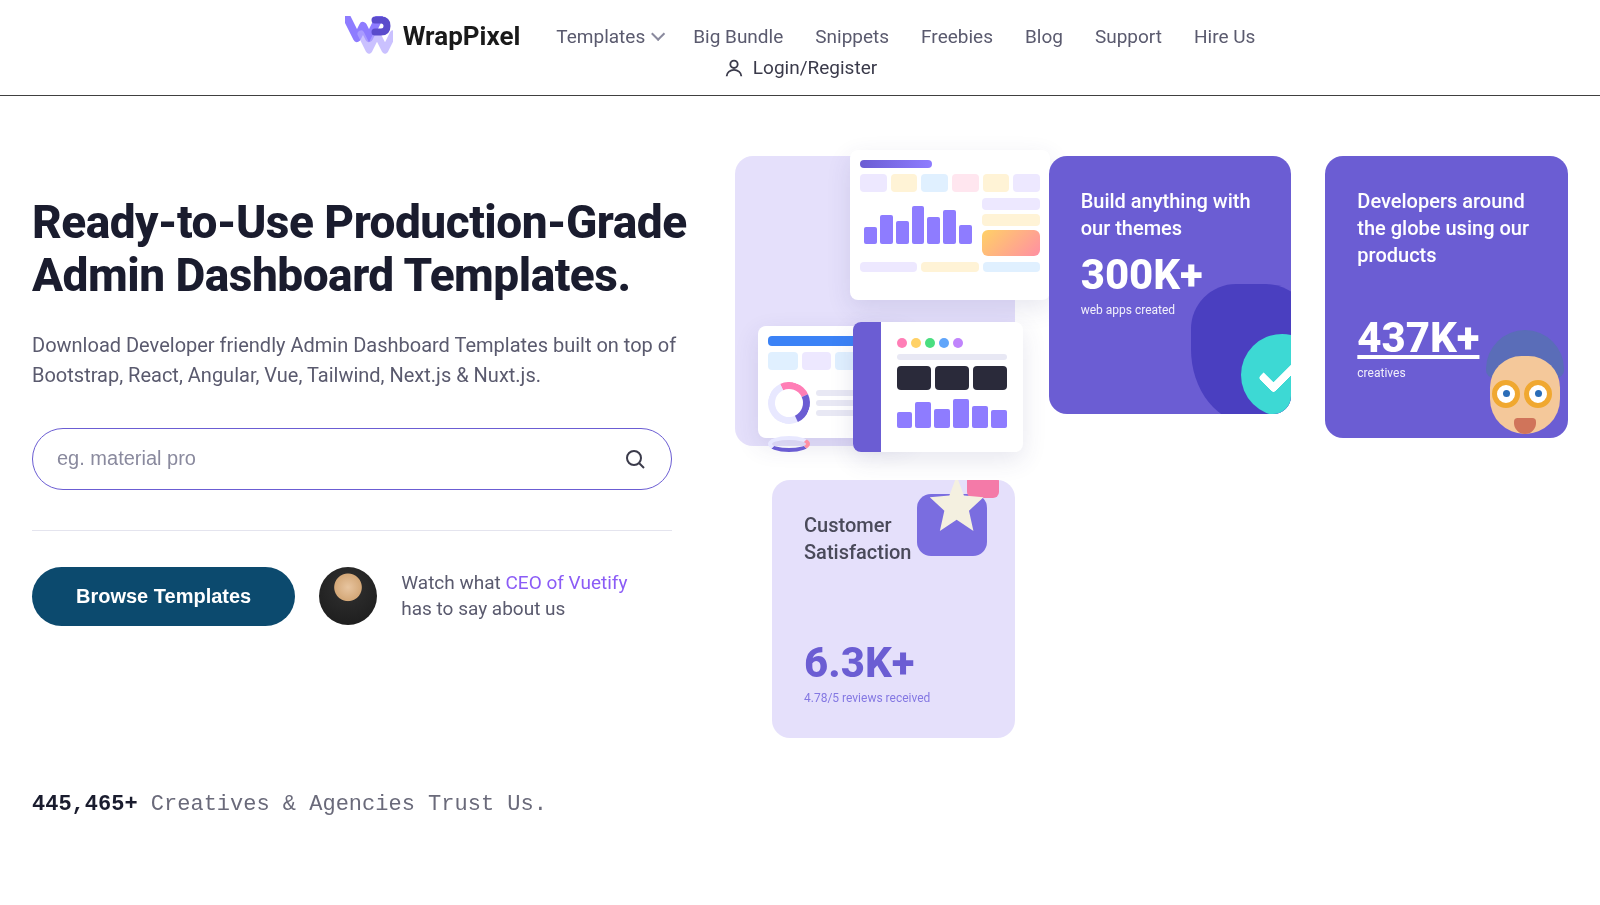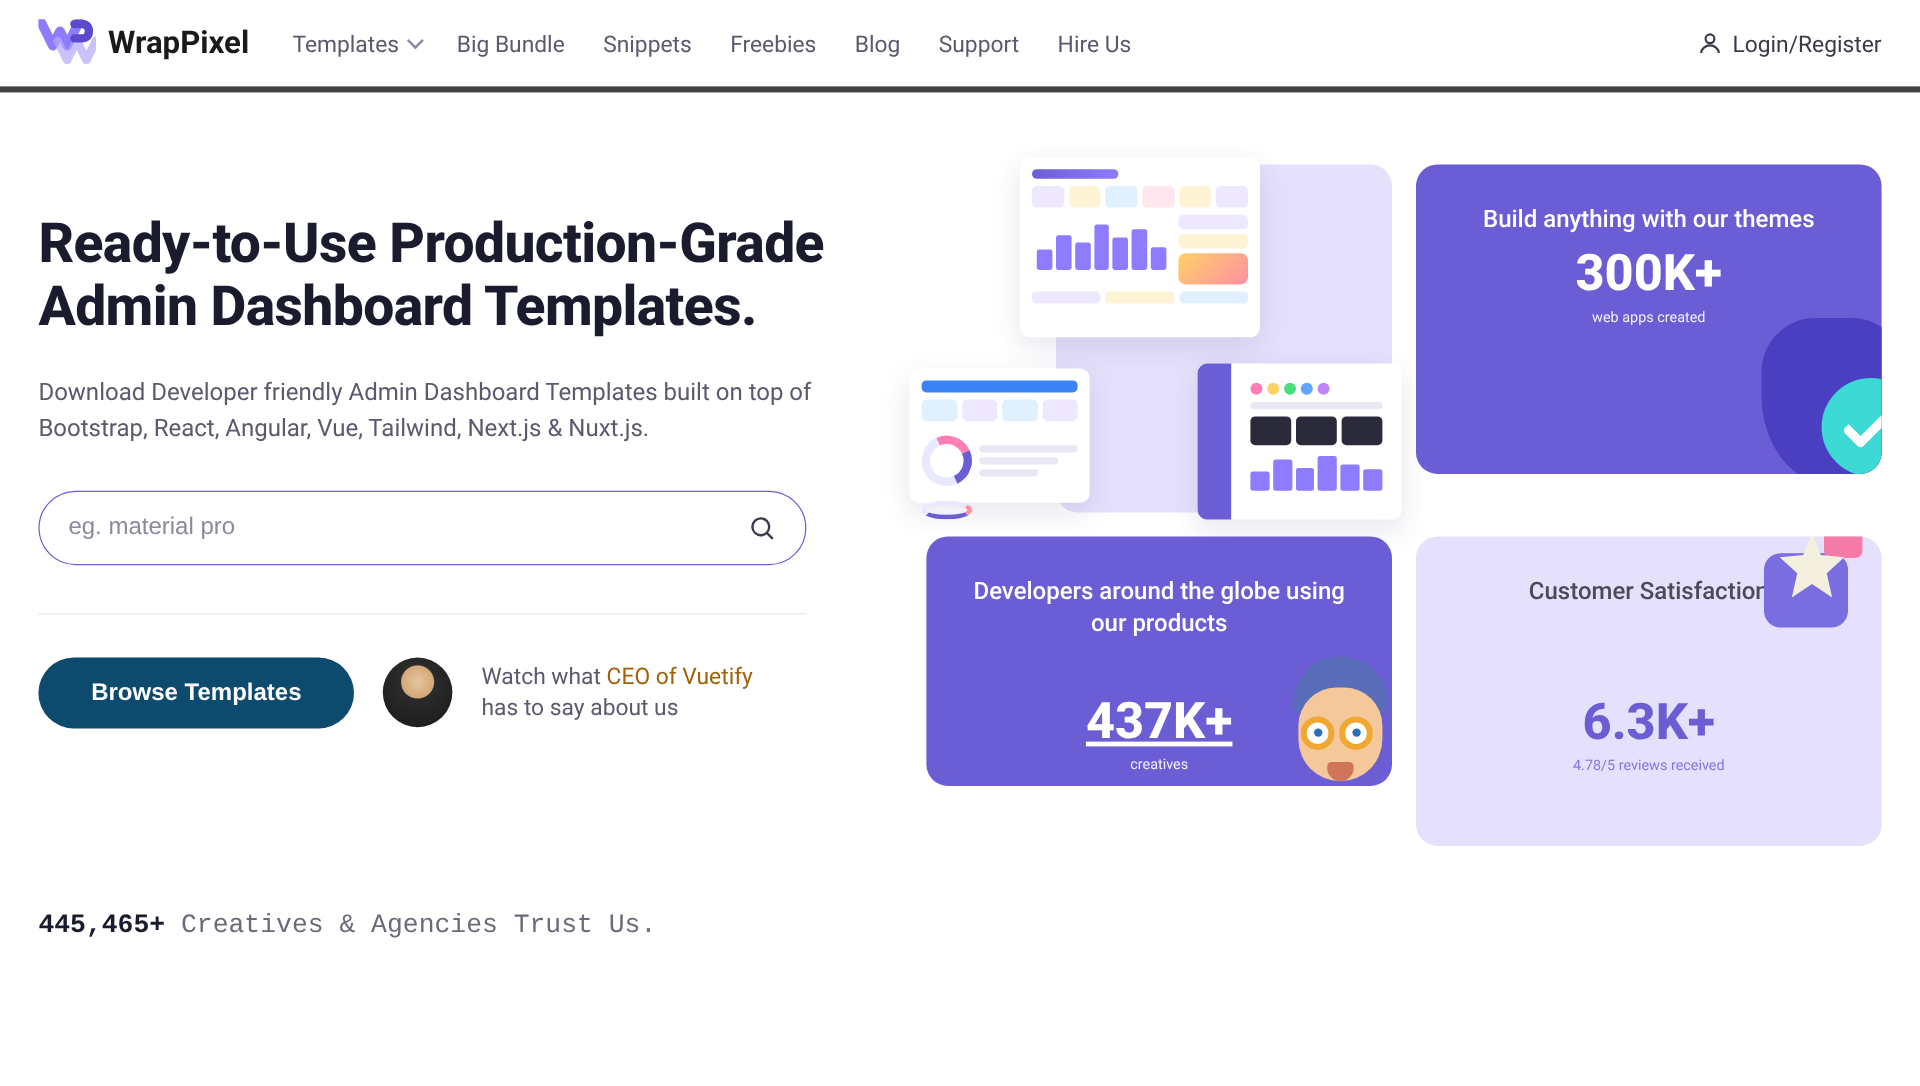--- a/index.html
+++ b/index.html
@@ -10,21 +10,22 @@
       width: 1600px;
       overflow-x: hidden;
     }
     
     
     .header {
       display: flex;
       align-items: center;
       justify-content: space-between;
       padding: 16px 32px;
-      border-bottom: 5px solid #404040;
+      border-bottom: 1px solid #404040;
+      flex-direction: column;
     }
     .header-left {
       display: flex;
       align-items: center;
       gap: 36px;
     }
     .logo {
       display: flex;
       align-items: center;
       gap: 10px;
@@ -154,31 +155,30 @@
       border-radius: 50%;
       background: radial-gradient(circle at 50% 35%, #e8c5a0 0%, #d4a878 28%, #2a2a2a 30%, #1a1a1a 100%);
       flex-shrink: 0;
     }
     .ceo-text {
       font-size: 19px;
       color: #5a5a6e;
       line-height: 1.4;
       max-width: 260px;
     }
-    .ceo-link { color: #a16207; }
+    .ceo-link { color: #8b5cf6; }
 
     
     .hero-right {
       flex: 1;
       position: relative;
       display: grid;
-      grid-template-columns: 1fr 1fr;
+      grid-template-columns: 1fr 1fr 1fr;
       grid-template-rows: auto auto;
-      gap: 20px;
-      text-align: center;
+      gap: 34px;
     }
     
     
     .mockup-cell {
       position: relative;
       height: 290px;
     }
     .mockup-bg {
       position: absolute;
       right: 0;
@@ -238,21 +238,21 @@
       font-size: 42px;
       font-weight: 800;
     }
     .card-sub {
       font-size: 12px;
       opacity: 0.9;
       margin-top: 4px;
     }
     .card-build { height: 258px; }
     .card-build .card-big { }
-    .card-dev { height: 208px; }
+    .card-dev { height: 282px; }
     .card-dev .card-big { margin-top: 44px; text-decoration: underline; }
     .card-sat { height: 258px; }
     .card-sat .card-big { margin-top: 72px; color: #6b5dd3; }
     .card-sat .card-sub { color: #7a6de0; }
     
     
     .deco-shield {
       position: absolute;
       right: -20px;
       bottom: -10px;

